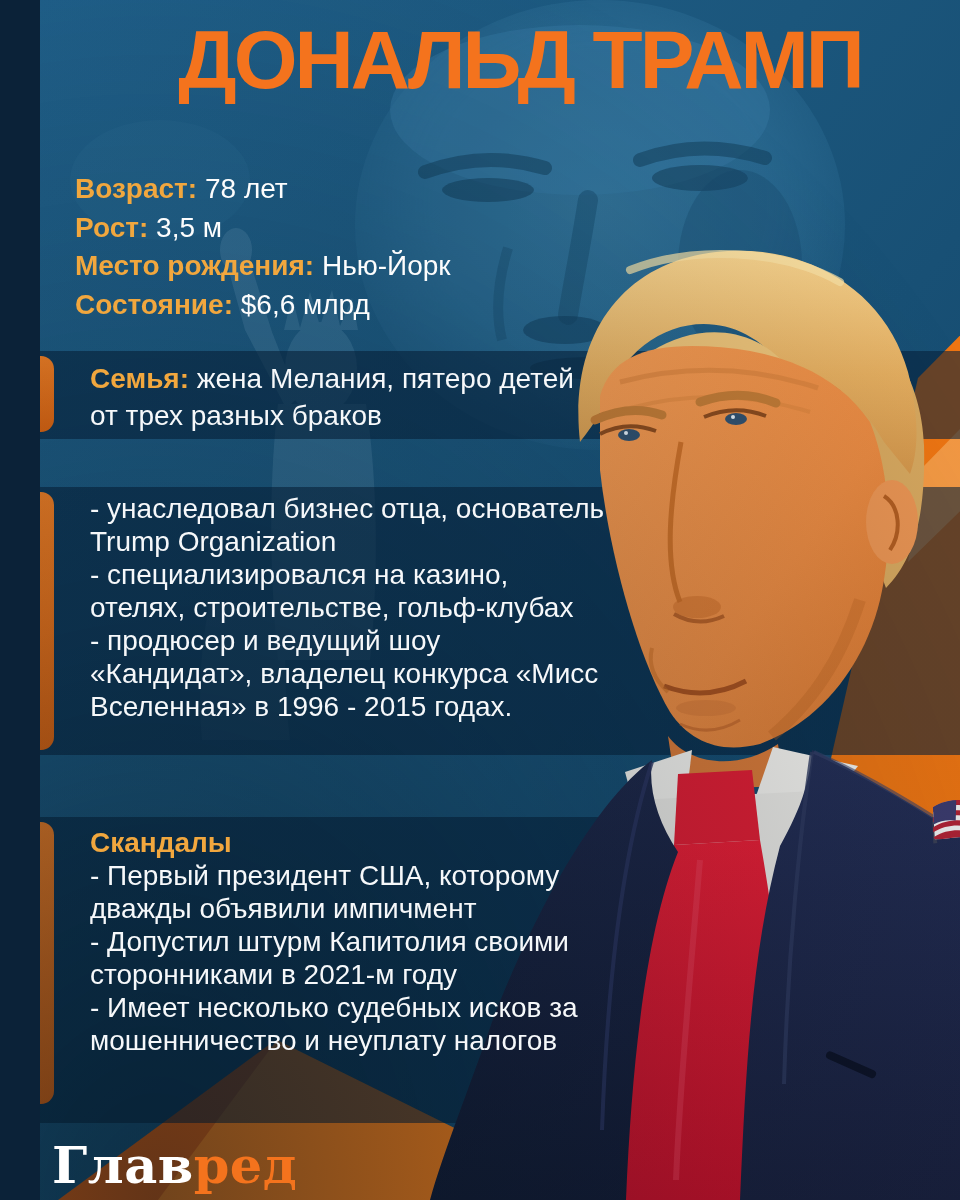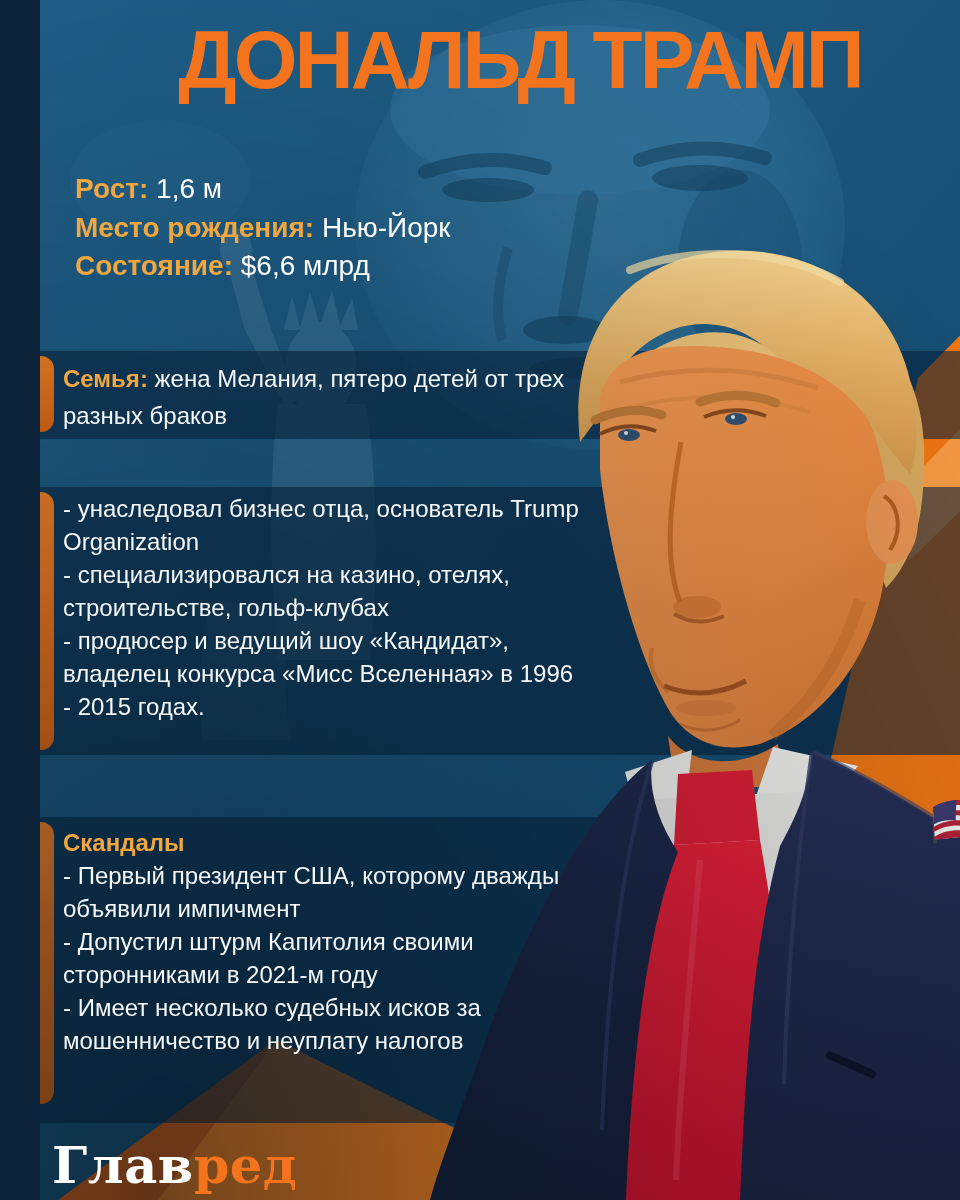--- a/index.html
+++ b/index.html
@@ -17,21 +17,21 @@
     font-size:82px;font-weight:bold;letter-spacing:-3px;line-height:92px;
     color:#f4731d;white-space:nowrap;
   }
   .subtitle{
     top:104px;left:0;width:960px;text-align:center;
     font-size:28px;font-weight:bold;line-height:36px;color:#f4f7f9;
   }
   .facts{top:170px;left:35px;width:520px;font-size:28px;line-height:38.5px;font-weight:500;}
   .facts .lbl{color:#f1a73e;font-weight:bold;}
   .facts .val{color:#fdfdfd;}
-  .section-text{left:23px;width:520px;font-size:24px;line-height:33px;color:#f6f8fa;}
+  .section-text{left:50px;width:520px;font-size:28px;line-height:33px;color:#f6f8fa;}
   .section-text .sec-head{color:#f1a73e;font-weight:bold;}
   .sec-family{top:360px;line-height:37px;width:505px;}
   .sec-business{top:492px;}
   .sec-scandals{top:826px;}
   .logo{
     top:1143px;left:12px;width:920px;text-align:left;
     font-family:"DejaVu Serif", serif;font-weight:bold;font-size:51px;line-height:44px;
     letter-spacing:0.5px;
   }
   .logo .lw{color:#ffffff;}
@@ -199,22 +199,26 @@
       </g>
     </g>
 
     <rect x="0" y="0" width="960" height="1200" fill="url(#vignette)"></rect>
   </svg>
 
   <div class="txt title">ДОНАЛЬД ТРАМП</div>
 
   <div class="txt facts">
     <div>
+      <span class="lbl">Возраст:</span>
+      <span class="val">78 лет</span>
+    </div>
+    <div>
       <span class="lbl">Рост:</span>
-      <span class="val">1,6 м</span>
+      <span class="val">3,5 м</span>
     </div>
     <div>
       <span class="lbl">Место рождения:</span>
       <span class="val">Нью-Йорк</span>
     </div>
     <div>
       <span class="lbl">Состояние:</span>
       <span class="val">$6,6 млрд</span>
     </div>
   </div>

